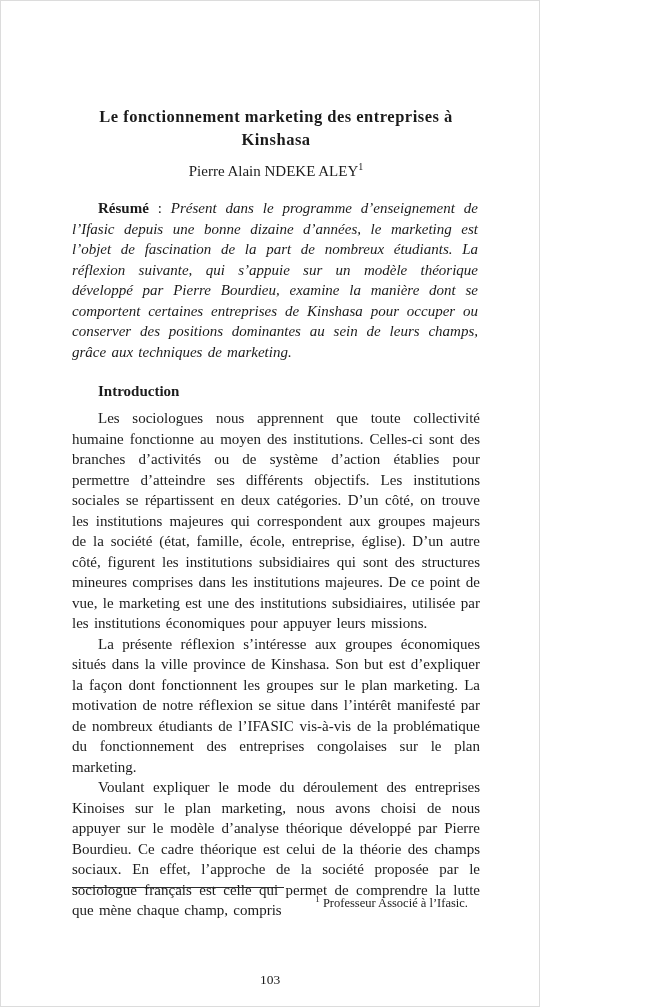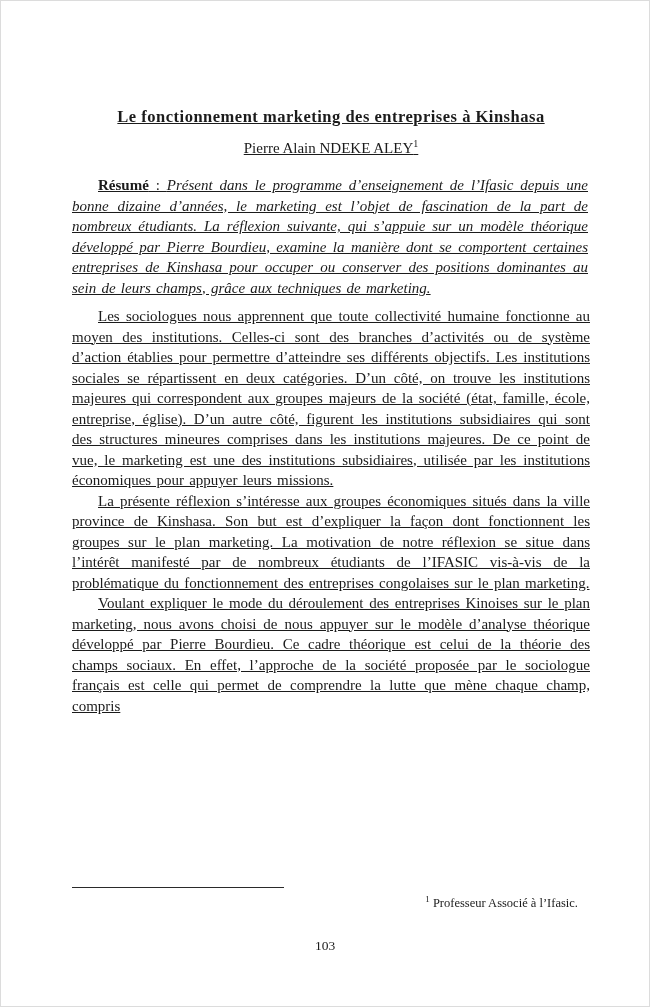--- a/index.html
+++ b/index.html
@@ -8,28 +8,27 @@
     background: #ffffff;
   }
   body {
     width: 650px;
     height: 1007px;
     font-family: "Liberation Serif", "DejaVu Serif", serif;
     color: #1b1b1b;
   }
   .page {
     position: relative;
-    width: 650px;
+    width: 540px;
     height: 1007px;
     box-sizing: border-box;
     background: #ffffff;
     border: 1px solid #dcdcdc;
     padding: 104px 59px 0 71px;
     overflow: hidden;
-    text-decoration: underline;
   }
   .title {
     font-size: 16.5px;
     font-weight: bold;
     text-align: center;
     line-height: 23px;
     letter-spacing: 0.5px;
     margin: 0 auto;
     max-width: 440px;
   }
@@ -96,36 +95,37 @@
     line-height: 16px;
   }
   .footnote sup {
     font-size: 9px;
     line-height: 0;
   }
   .page-number {
     position: absolute;
     left: 0;
     right: 0;
-    top: 937px;
+    top: 971px;
     text-align: center;
     font-size: 13.5px;
   }
 </style>
 </head>
 <body>
 
 <div class="page">
 
   <h1 class="title">Le fonctionnement marketing des entreprises à Kinshasa</h1>
 
   <div class="author-line"><span>Pierre Alain NDEKE ALEY</span><sup>1</sup></div>
 
   <p class="abstract"><span class="abstract-label">Résumé</span><span class="abstract-sep"> : </span><span class="abstract-text">Présent dans le programme d’enseignement de l’Ifasic depuis une bonne dizaine d’années, le marketing est l’objet de fascination de la part de nombreux étudiants. La réflexion suivante, qui s’appuie sur un modèle théorique développé par Pierre Bourdieu, examine la manière dont se comportent certaines entreprises de Kinshasa pour occuper ou conserver des positions dominantes au sein de leurs champs, grâce aux techniques de marketing.</span></p>
 
+  <h2 class="section-heading">Introduction</h2>
 
   <p class="body-para first">Les sociologues nous apprennent que toute collectivité humaine fonctionne au moyen des institutions. Celles-ci sont des branches d’activités ou de système d’action établies pour permettre d’atteindre ses différents objectifs. Les institutions sociales se répartissent en deux catégories. D’un côté, on trouve les institutions majeures qui correspondent aux groupes majeurs de la société (état, famille, école, entreprise, église). D’un autre côté, figurent les institutions subsidiaires qui sont des structures mineures comprises dans les institutions majeures. De ce point de vue, le marketing est une des institutions subsidiaires, utilisée par les institutions économiques pour appuyer leurs missions.</p>
 
   <p class="body-para">La présente réflexion s’intéresse aux groupes économiques situés dans la ville province de Kinshasa. Son but est d’expliquer la façon dont fonctionnent les groupes sur le plan marketing. La motivation de notre réflexion se situe dans l’intérêt manifesté par de nombreux étudiants de l’IFASIC vis-à-vis de la problématique du fonctionnement des entreprises congolaises sur le plan marketing.</p>
 
   <p class="body-para">Voulant expliquer le mode du déroulement des entreprises Kinoises sur le plan marketing, nous avons choisi de nous appuyer sur le modèle d’analyse théorique développé par Pierre Bourdieu. Ce cadre théorique est celui de la théorie des champs sociaux. En effet, l’approche de la société proposée par le sociologue français est celle qui permet de comprendre la lutte que mène chaque champ, compris</p>
 
   <div class="footnote-area">
     <hr class="footnote-rule">
     <p class="footnote"><sup>1</sup> <span>Professeur Associé à l’Ifasic.</span></p>

